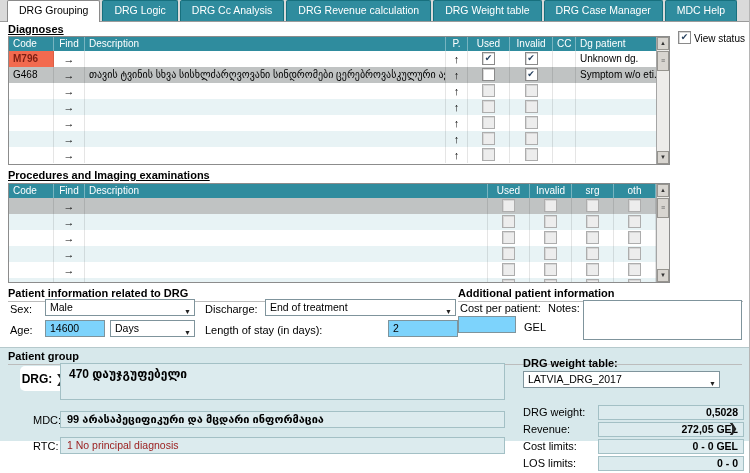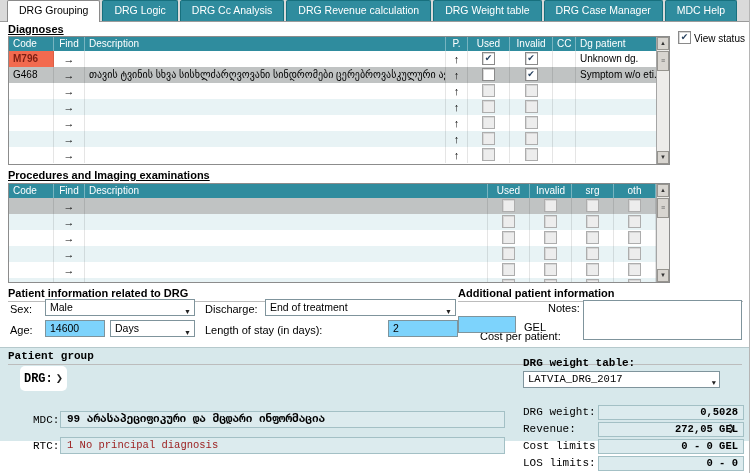--- a/index.html
+++ b/index.html
@@ -60,21 +60,21 @@
   .legend-item{border:1px solid #8e8e8e;height:14px;line-height:14px;text-align:center;font-size:9.5px;margin-bottom:2px;box-sizing:content-box;}
 
   
   .flabel{position:absolute;font-size:11px;white-space:nowrap;}
   .combo{position:absolute;height:17px;background:#fff;border:1px solid #7f949c;box-sizing:border-box;line-height:15px;font-size:10.5px;padding:0 16px 0 4px;white-space:nowrap;overflow:hidden;}
   .combo .caret{position:absolute;right:3px;top:4px;font-size:7px;color:#222;}
   .tinput{position:absolute;height:17px;background:#7dd3fc;border:1px solid #7f949c;box-sizing:border-box;line-height:15px;font-size:10.5px;padding:0 4px;}
   .tarea{position:absolute;background:#fff;border:1px solid #7f949c;box-sizing:border-box;}
 
   
-  .pgroup{position:absolute;left:0;top:347px;width:750px;height:94px;background:var(--secbg);border-top:1px solid #b5c9cc;box-sizing:border-box;font-family:Liberation Mono, monospace;}
+  .pgroup{position:absolute;left:0;top:347px;width:750px;height:94px;background:var(--secbg);border-top:1px solid #b5c9cc;box-sizing:border-box;}
   .drg-chip{position:absolute;left:20px;top:18px;width:47px;height:25px;background:#fff;border-radius:5px;display:flex;align-items:center;justify-content:center;gap:3px;font-weight:bold;font-size:12px;}
   .drg-chip .chev{color:#222;font-size:12px;font-weight:bold;}
   .pg-box{position:absolute;background:var(--boxbg);border:1px solid var(--boxbrd);box-sizing:border-box;}
   .drg-box{left:60px;top:15px;width:445px;height:37px;font-weight:bold;font-size:12px;padding:3px 8px;}
   .mdc-box{left:60px;top:63px;width:445px;height:17px;font-weight:bold;font-size:11px;line-height:15px;padding:0 6px;}
   .rtc-box{left:60px;top:89px;width:445px;height:17px;font-size:10.5px;line-height:15px;padding:0 6px;color:#9c2121;}
   .pg-field-label{position:absolute;left:523px;font-size:11px;}
   .pg-field-box{position:absolute;left:598px;width:146px;height:15px;background:var(--boxbg);border:1px solid var(--boxbrd);box-sizing:border-box;line-height:13px;font-size:10.5px;font-weight:bold;text-align:right;padding:0 5px;}
   .pg-chev{position:absolute;left:728px;font-weight:bold;font-size:12px;color:#222;}
 </style>
@@ -279,33 +279,34 @@
   <div class="flabel" style="left:10px;top:324px;">Age:</div>
   <div class="tinput" style="left:45px;top:320px;width:60px;">14600</div>
   <div class="combo" style="left:110px;top:320px;width:85px;">
     <span>Days</span>
     <span class="caret">▼</span>
   </div>
   <div class="flabel" style="left:205px;top:324px;">Length of stay (in days):</div>
   <div class="tinput" style="left:388px;top:320px;width:70px;">2</div>
 
   <div class="group-title" style="left:458px;top:287px;width:285px;">Additional patient information</div>
-  <div class="flabel" style="left:480px;top:302px;margin-top:28px;">Cost per patient:</div>
+  <div class="flabel" style="left:460px;top:302px;">Cost per patient:</div>
   <div class="tinput" style="left:458px;top:316px;width:58px;"></div>
   <div class="flabel" style="left:524px;top:321px;">GEL</div>
   <div class="flabel" style="left:548px;top:302px;">Notes:</div>
   <div class="tarea" style="left:583px;top:300px;width:159px;height:40px;"></div>
 
   <div class="pgroup">
     <div class="group-title" style="left:8px;top:2px;width:734px;">Patient group</div>
 
     <div class="drg-chip">
       <span>DRG:</span>
       <span class="chev">❯</span>
     </div>
+    <div class="pg-box drg-box">470 დაუჯგუფებელი</div>
 
     <div class="flabel" style="left:33px;top:66px;">MDC:</div>
     <div class="pg-box mdc-box">99 არასაპეციფიკური და მცდარი ინფორმაცია</div>
 
     <div class="flabel" style="left:33px;top:92px;">RTC:</div>
     <div class="pg-box rtc-box">1 No principal diagnosis</div>
 
     <div class="flabel" style="left:523px;top:9px;font-weight:bold;">DRG weight table:</div>
     <div class="combo" style="left:523px;top:23px;width:197px;">
       <span>LATVIA_DRG_2017</span>

